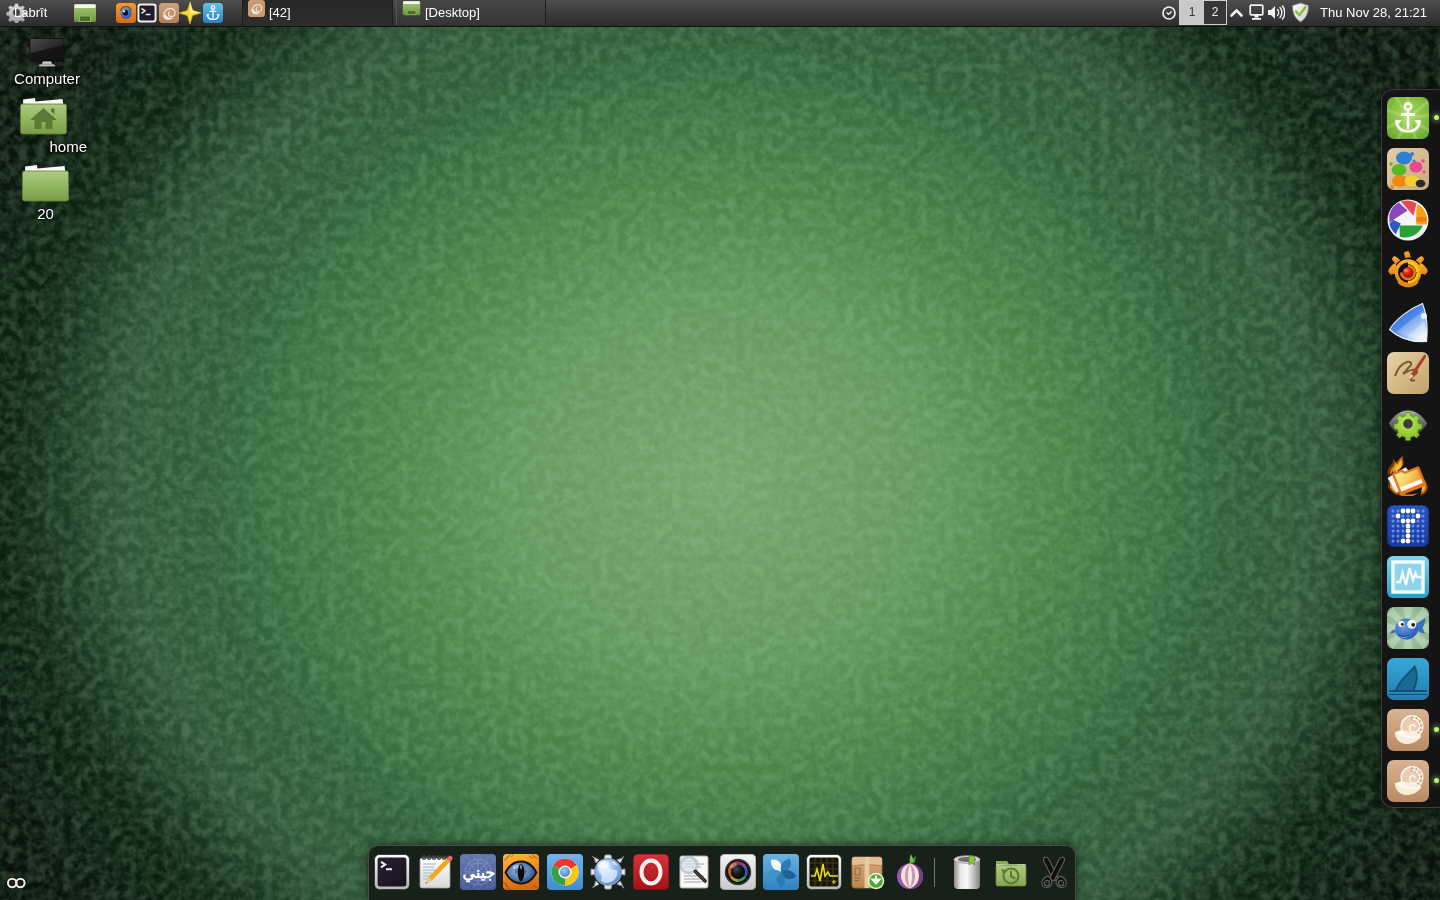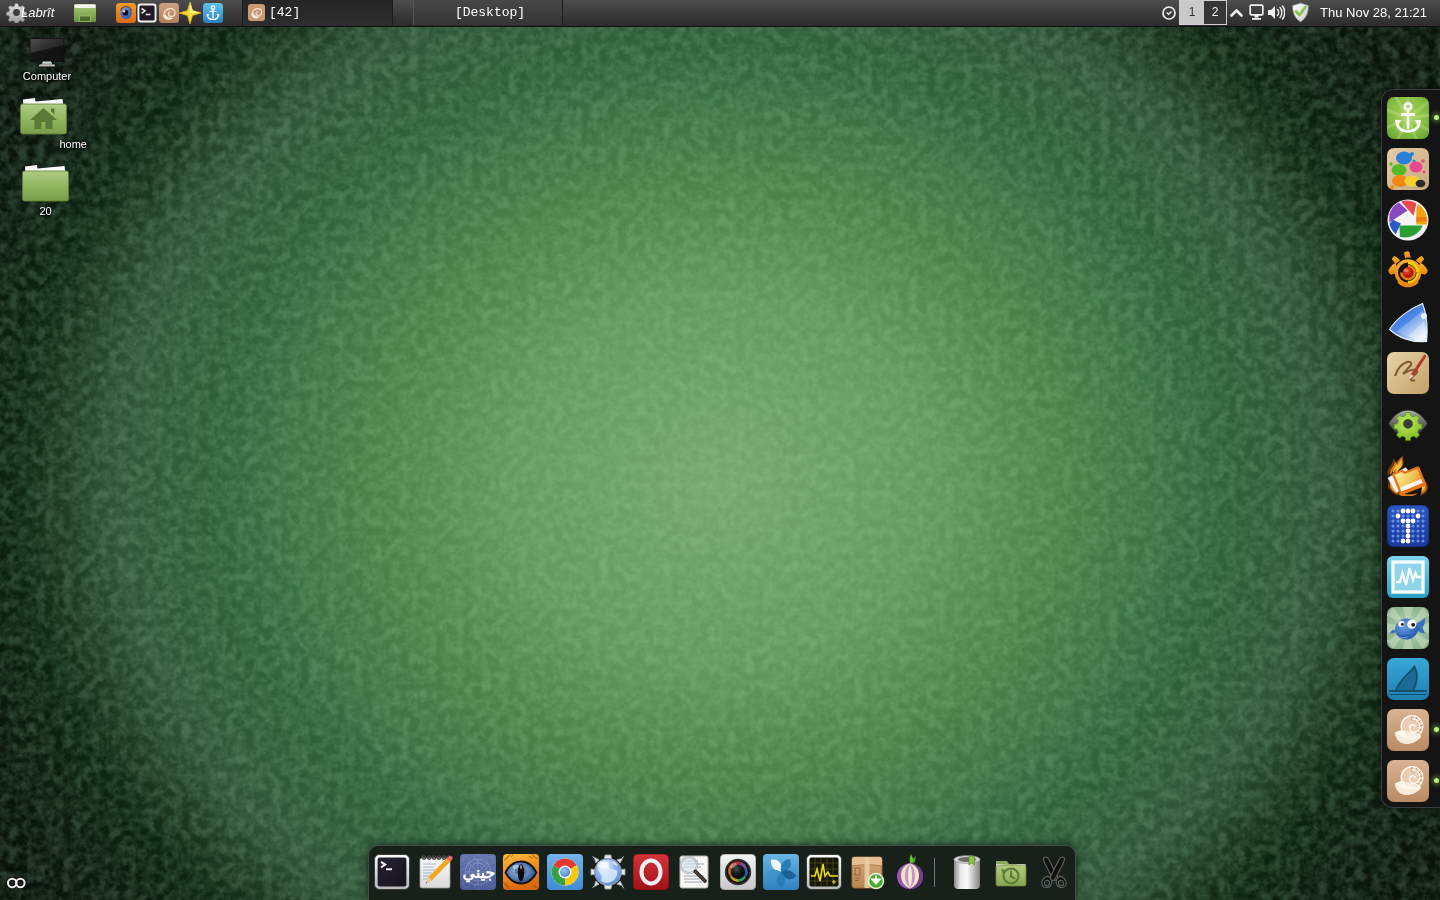--- a/index.html
+++ b/index.html
@@ -11,27 +11,27 @@
     background:radial-gradient(ellipse 820px 705px at 720px 480px,
       #79a870 0%, #65995f 26%, #4e8248 42%, #3c7143 54%,
       #30603a 62%, #2f5438 74%, #0d2311 86%, #08110a 100%);}
   #tex{left:0;top:0;width:1440px;height:900px;opacity:.5;}
   
   #panel{left:0;top:0;width:1440px;height:26px;
     background:linear-gradient(#4d4d4d,#3a3a3a 55%,#2c2c2c);
     border-bottom:1px solid #101010;}
   .ptxt{color:#fff;font-size:13px;line-height:25px;}
   
-  .wbtn{top:0;height:25px;display:flex;align-items:center;font-family:Liberation Mono, monospace;}
+  .wbtn{top:0;height:25px;display:flex;align-items:flex-start;}
   #wb1{left:242px;width:149px;background:linear-gradient(#262626,#2d2d2d);
        border-right:1px solid #1c1c1c;border-left:1px solid #1c1c1c;}
-  #wb2{left:413px;width:148px;background:linear-gradient(#474747,#353535);
-       border-right:1px solid #1c1c1c;border-left:1px solid #555;flex-direction:column;}
+  #wb2{left:396px;width:148px;background:linear-gradient(#474747,#353535);
+       border-right:1px solid #1c1c1c;border-left:1px solid #555;}
   
-  .dlabel{color:#fff;font-size:11px;text-align:center;text-shadow:0 1px 2px #000,0 0 3px #000;}
+  .dlabel{color:#fff;font-size:15px;text-align:center;text-shadow:0 1px 2px #000,0 0 3px #000;}
   
   #rdock{left:1381px;top:89px;width:59px;height:719px;
      background:#141414;border:1px solid #3c3c3c;border-right:none;
      border-radius:12px 0 0 12px;box-sizing:border-box;
      box-shadow:0 0 6px rgba(0,0,0,.6);}
   .ric{left:1387px;width:42px;height:42px;}
   .dot{width:5px;height:5px;border-radius:50%;background:#b8f07c;
        box-shadow:0 0 5px 2px rgba(150,220,100,.45);}
   
   #bdock{left:368px;top:845px;width:708px;height:55px;
@@ -64,21 +64,21 @@
   <svg class="abs" style="left:6px;top:2px;" width="21" height="21" viewBox="0 0 21 21">
     <defs>
         <linearGradient id="gearm" x1="0" y1="0" x2="0" y2="1">
       <stop offset="0" stop-color="#e0e0e0"></stop>
           <stop offset="1" stop-color="#9a9a9a"></stop>
     </linearGradient>
       </defs>
     <path fill="url(#gearm)" stroke="#6f6f6f" stroke-width=".6" d="M9 1.5h3l.5 2.4 2.2.9 2-1.4 2.1 2.1-1.4 2 .9 2.2 2.4.5v3l-2.4.5-.9 2.2 1.4 2-2.1 2.1-2-1.4-2.2.9-.5 2.4H9l-.5-2.4-2.2-.9-2 1.4-2.1-2.1 1.4-2-.9-2.2-2.4-.5v-3l2.4-.5.9-2.2-1.4-2 2.1-2.1 2 1.4 2.2-.9z"></path>
     <circle cx="10.5" cy="10.5" r="3.4" fill="#3c3c3c"></circle>
   </svg>
-  <div class="abs ptxt" style="left:21px;top:0;font-style:italic;">Labrît</div>
+  <div class="abs ptxt" style="left:14px;top:0;">Labrît</div>
 
   <svg class="abs" style="left:73px;top:3px;" width="24" height="20" viewBox="0 0 24 20">
     <rect x="1" y="1" width="22" height="18" rx="2" fill="#7aa348"></rect>
     <rect x="1" y="1" width="22" height="18" rx="2" fill="url(#sdg)"></rect>
     <defs>
         <linearGradient id="sdg" x1="0" y1="0" x2="0" y2="1">
       <stop offset="0" stop-color="#a8cc78"></stop>
           <stop offset="1" stop-color="#6d9440"></stop>
     </linearGradient>
       </defs>

